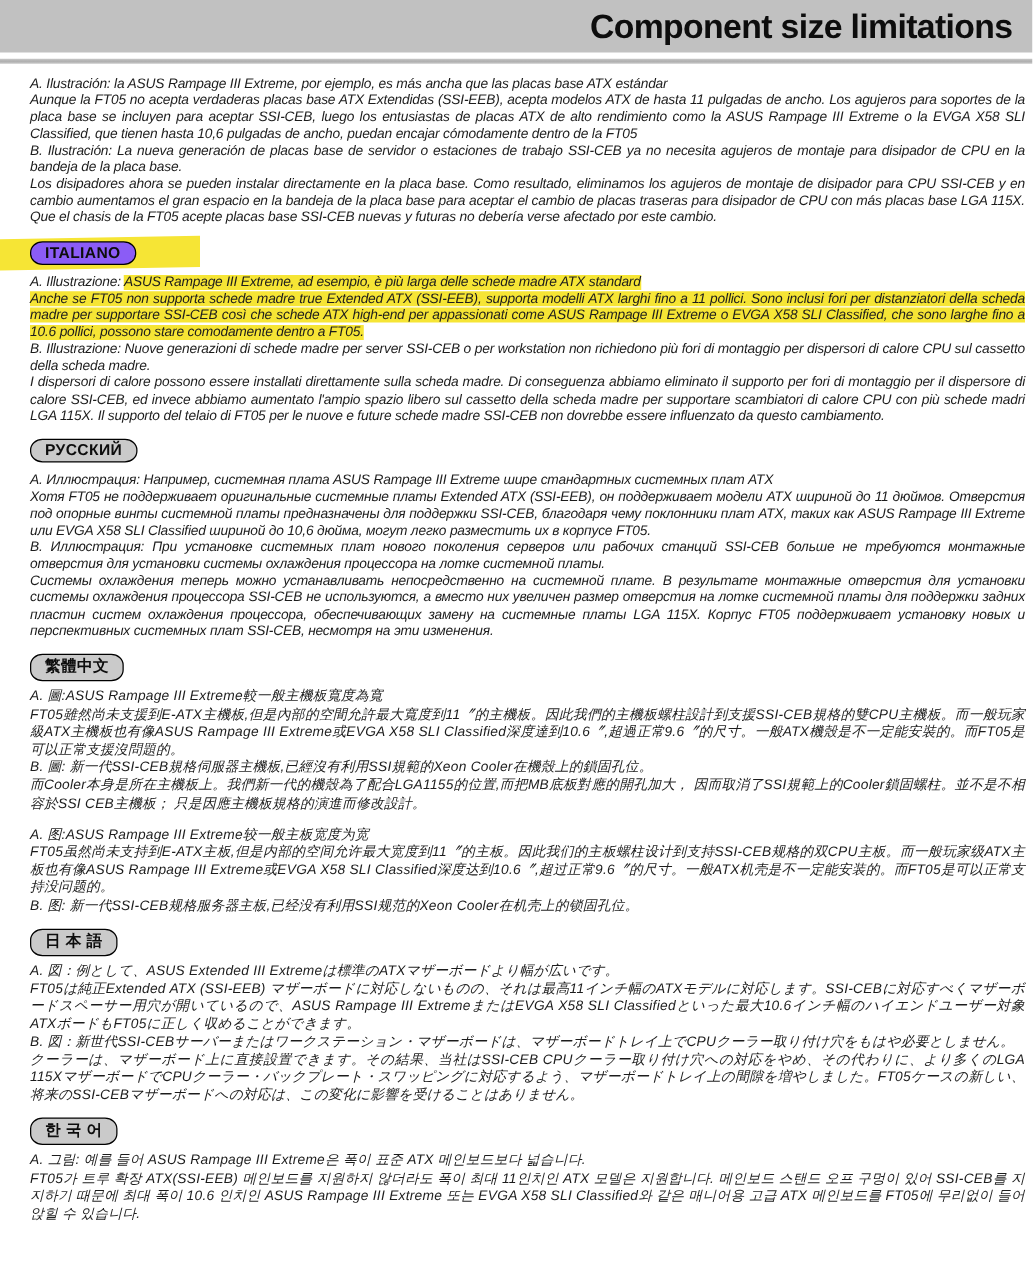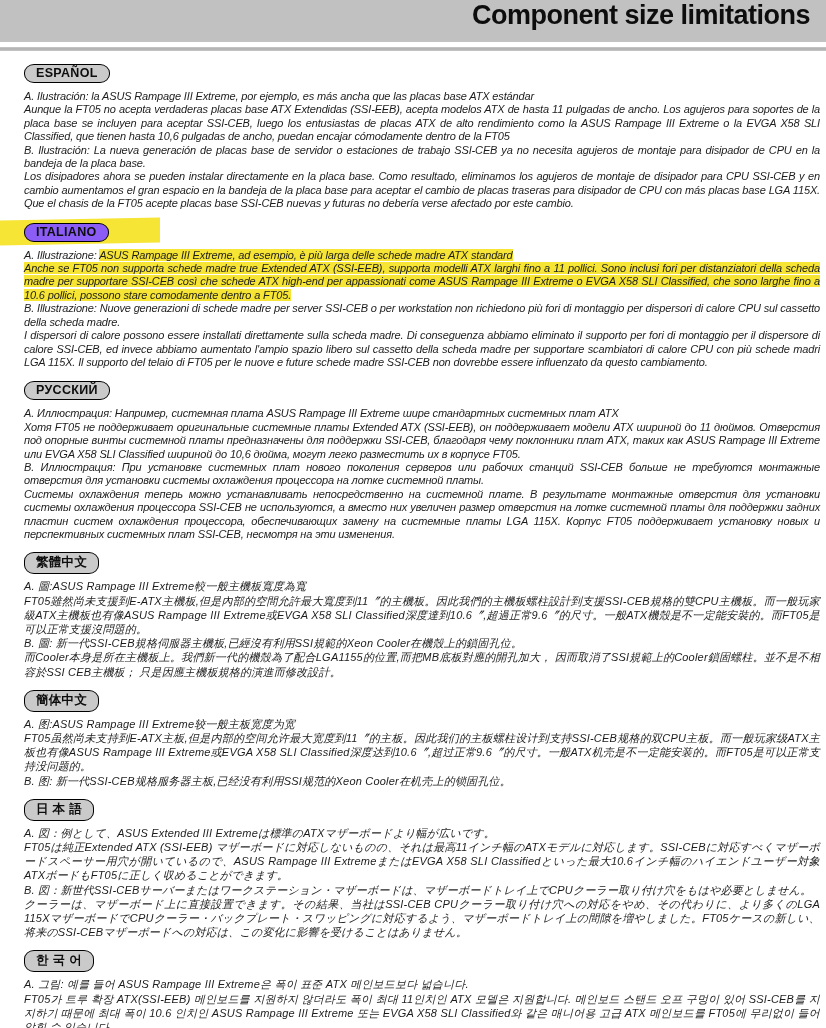--- a/index.html
+++ b/index.html
@@ -12,21 +12,21 @@
     overflow: hidden;
     position: relative;
   }
 
   
   .header-bar {
     width: 826px;
     height: 42px;
     background: #c1c1c1;
     display: flex;
-    align-items: flex-start;
+    align-items: center;
     justify-content: flex-end;
   }
   .header-title {
     font-size: 27px;
     font-weight: bold;
     letter-spacing: -0.5px;
     padding-right: 16px;
     color: #0d0d0d;
   }
   .header-rule {
@@ -90,21 +90,20 @@
 </head>
 <body>
 
 <div class="header-bar">
   <span class="header-title">Component size limitations</span>
 </div>
 <div class="header-rule"></div>
 
 <div class="doc">
     <section class="lang-section">
-      <div class="label-wrap"><span class="badge">ESPAÑOL</span></div>
       <p class="para"><span>A. Ilustración: la ASUS Rampage III Extreme, por ejemplo, es más ancha que las placas base ATX estándar</span></p>
       <p class="para"><span>Aunque la FT05 no acepta verdaderas placas base ATX Extendidas (SSI-EEB), acepta modelos ATX de hasta 11 pulgadas de ancho. Los agujeros para soportes de la placa base se incluyen para aceptar SSI-CEB, luego los entusiastas de placas ATX de alto rendimiento como la ASUS Rampage III Extreme o la EVGA X58 SLI Classified, que tienen hasta 10,6 pulgadas de ancho, puedan encajar cómodamente dentro de la FT05</span></p>
       <p class="para"><span>B. Ilustración: La nueva generación de placas base de servidor o estaciones de trabajo SSI-CEB ya no necesita agujeros de montaje para disipador de CPU en la bandeja de la placa base.</span></p>
       <p class="para"><span>Los disipadores ahora se pueden instalar directamente en la placa base. Como resultado, eliminamos los agujeros de montaje de disipador para CPU SSI-CEB y en cambio aumentamos el gran espacio en la bandeja de la placa base para aceptar el cambio de placas traseras para disipador de CPU con más placas base LGA 115X. Que el chasis de la FT05 acepte placas base SSI-CEB nuevas y futuras no debería verse afectado por este cambio.</span></p>
     </section>
     <section class="lang-section">
       <div class="label-wrap hl-band"><span class="badge badge-hl">ITALIANO</span></div>
       <p class="para"><span>A. Illustrazione: </span><span class="hl">ASUS Rampage III Extreme, ad esempio, è più larga delle schede madre ATX standard</span></p>
       <p class="para"><span class="hl">Anche se FT05 non supporta schede madre true Extended ATX (SSI-EEB), supporta modelli ATX larghi fino a 11 pollici. Sono inclusi fori per distanziatori della scheda madre per supportare SSI-CEB così che schede ATX high-end per appassionati come ASUS Rampage III Extreme o EVGA X58 SLI Classified, che sono larghe fino a 10.6 pollici, possono stare comodamente dentro a FT05.</span></p>
       <p class="para"><span>B. Illustrazione: Nuove generazioni di schede madre per server SSI-CEB o per workstation non richiedono più fori di montaggio per dispersori di calore CPU sul cassetto della scheda madre.</span></p>
@@ -118,21 +117,20 @@
       <p class="para"><span>Системы охлаждения теперь можно устанавливать непосредственно на системной плате. В результате монтажные отверстия для установки системы охлаждения процессора SSI-CEB не используются, а вместо них увеличен размер отверстия на лотке системной платы для поддержки задних пластин систем охлаждения процессора, обеспечивающих замену на системные платы LGA 115X. Корпус FT05 поддерживает установку новых и перспективных системных плат SSI-CEB, несмотря на эти изменения.</span></p>
     </section>
     <section class="lang-section cjk">
       <div class="label-wrap"><span class="badge">繁體中文</span></div>
       <p class="para"><span>A. 圖:ASUS Rampage III Extreme較一般主機板寬度為寬</span></p>
       <p class="para"><span>FT05雖然尚未支援到E-ATX主機板,但是內部的空間允許最大寬度到11〞的主機板。因此我們的主機板螺柱設計到支援SSI-CEB規格的雙CPU主機板。而一般玩家級ATX主機板也有像ASUS Rampage III Extreme或EVGA X58 SLI Classified深度達到10.6〞,超過正常9.6〞的尺寸。一般ATX機殼是不一定能安裝的。而FT05是可以正常支援沒問題的。</span></p>
       <p class="para"><span>B. 圖: 新一代SSI-CEB規格伺服器主機板,已經沒有利用SSI規範的Xeon Cooler在機殼上的鎖固孔位。</span></p>
       <p class="para"><span>而Cooler本身是所在主機板上。我們新一代的機殼為了配合LGA1155的位置,而把MB底板對應的開孔加大， 因而取消了SSI規範上的Cooler鎖固螺柱。並不是不相容於SSI CEB主機板； 只是因應主機板規格的演進而修改設計。</span></p>
     </section>
     <section class="lang-section cjk">
-      <div class="label-wrap"><span class="badge">簡体中文</span></div>
       <p class="para"><span>A. 图:ASUS Rampage III Extreme较一般主板宽度为宽</span></p>
       <p class="para"><span>FT05虽然尚未支持到E-ATX主板,但是内部的空间允许最大宽度到11〞的主板。因此我们的主板螺柱设计到支持SSI-CEB规格的双CPU主板。而一般玩家级ATX主板也有像ASUS Rampage III Extreme或EVGA X58 SLI Classified深度达到10.6〞,超过正常9.6〞的尺寸。一般ATX机壳是不一定能安装的。而FT05是可以正常支持没问题的。</span></p>
       <p class="para"><span>B. 图: 新一代SSI-CEB规格服务器主板,已经没有利用SSI规范的Xeon Cooler在机壳上的锁固孔位。</span></p>
     </section>
     <section class="lang-section cjk">
       <div class="label-wrap"><span class="badge">日 本 語</span></div>
       <p class="para"><span>A. 図：例として、ASUS Extended III Extremeは標準のATXマザーボードより幅が広いです。</span></p>
       <p class="para"><span>FT05は純正Extended ATX (SSI-EEB) マザーボードに対応しないものの、それは最高11インチ幅のATXモデルに対応します。SSI-CEBに対応すべくマザーボードスペーサー用穴が開いているので、ASUS Rampage III ExtremeまたはEVGA X58 SLI Classifiedといった最大10.6インチ幅のハイエンドユーザー対象ATXボードもFT05に正しく収めることができます。</span></p>
       <p class="para"><span>B. 図：新世代SSI-CEBサーバーまたはワークステーション・マザーボードは、マザーボードトレイ上でCPUクーラー取り付け穴をもはや必要としません。</span></p>
       <p class="para"><span>クーラーは、マザーボード上に直接設置できます。その結果、当社はSSI-CEB CPUクーラー取り付け穴への対応をやめ、その代わりに、より多くのLGA 115XマザーボードでCPUクーラー・バックプレート・スワッピングに対応するよう、マザーボードトレイ上の間隙を増やしました。FT05ケースの新しい、将来のSSI-CEBマザーボードへの対応は、この変化に影響を受けることはありません。</span></p>

